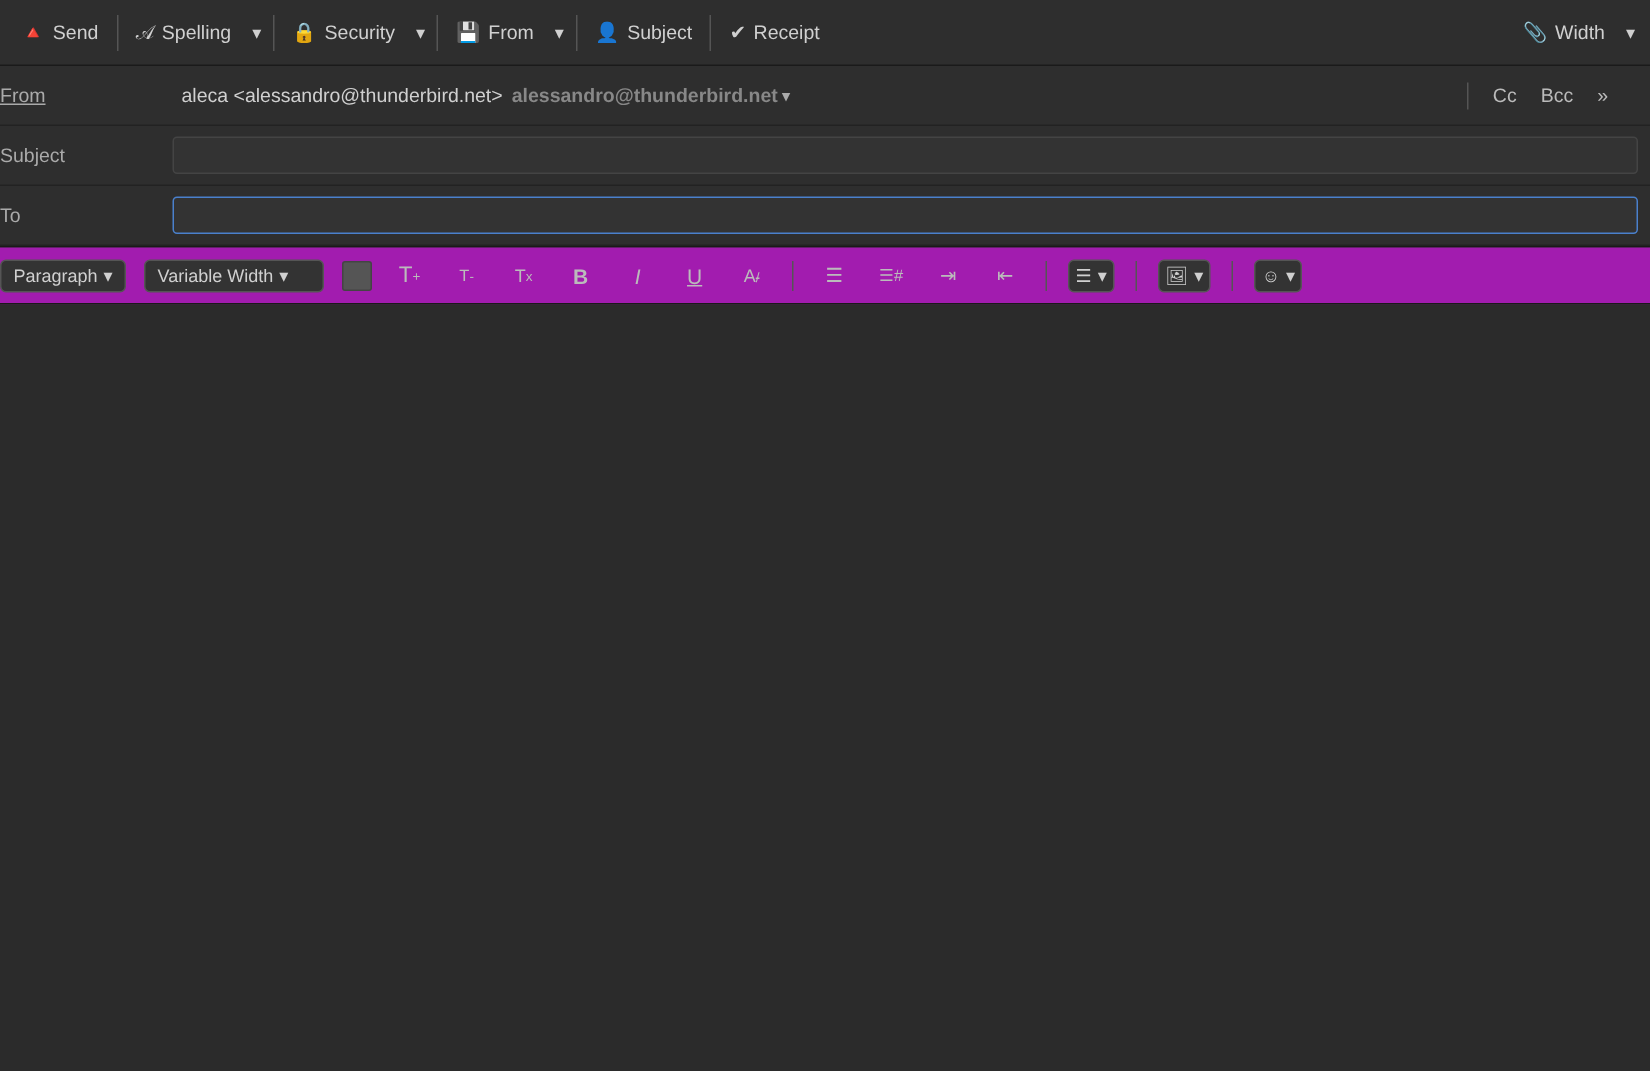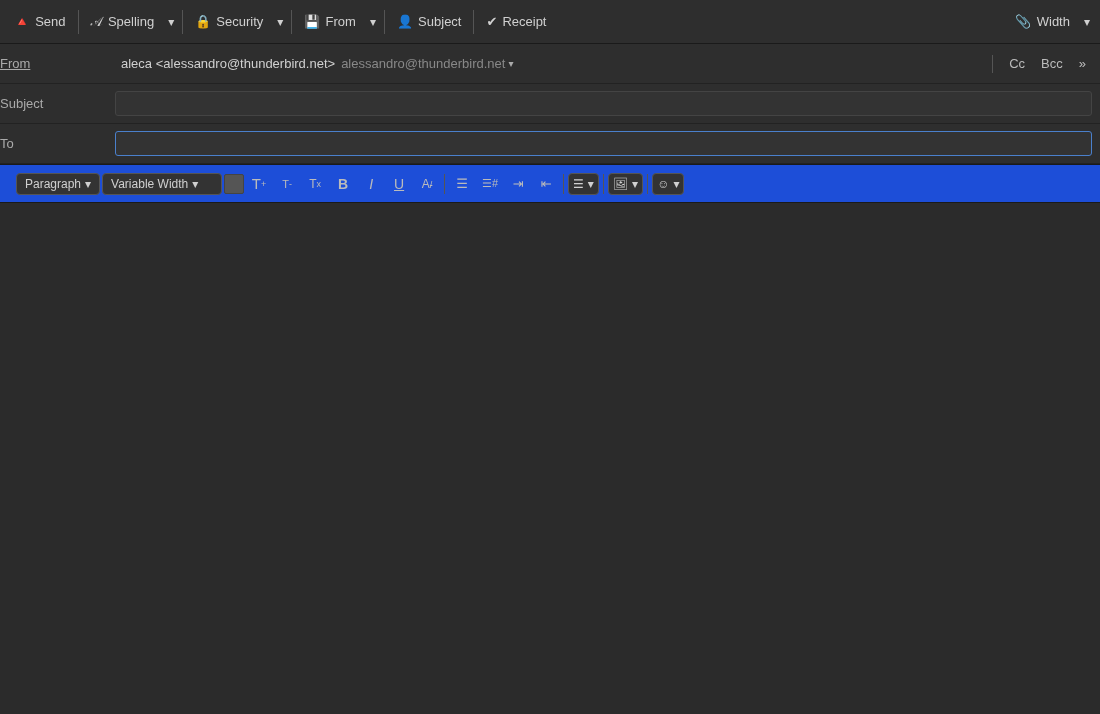--- a/index.html
+++ b/index.html
@@ -104,32 +104,33 @@
     .from-email-account {
       color: #888;
       font-size: 13px;
     }
 
     .from-dropdown {
       display: flex;
       align-items: center;
       gap: 3px;
       cursor: pointer;
+      font-weight: bold;
     }
 
     .from-dropdown-arrow {
       font-size: 10px;
       color: #aaa;
     }
 
     .from-actions {
       display: flex;
       align-items: center;
       gap: 8px;
-      padding-right: 10px;
+      padding-right: 24px;
       color: #bbb;
       font-size: 13px;
     }
 
     .from-sep {
       width: 1px;
       height: 18px;
       background-color: #555;
       margin: 0 4px;
     }
@@ -180,25 +181,25 @@
       border: 1px solid #444;
       border-radius: 3px;
       margin: 3px 8px 3px 0;
       background-color: #333;
     }
 
     
     .format-toolbar {
       display: flex;
       align-items: center;
-      background-color: #1d4ed8;
+      background-color: #a21caf;
       border-bottom: 1px solid #1a1a1a;
       height: 38px;
-      padding: 0 16px;
-      gap: 2px;
+      padding: 0 0;
+      gap: 12px;
     }
 
     .fmt-select {
       display: flex;
       align-items: center;
       gap: 4px;
       padding: 3px 8px;
       border: 1px solid #555;
       border-radius: 4px;
       cursor: pointer;

